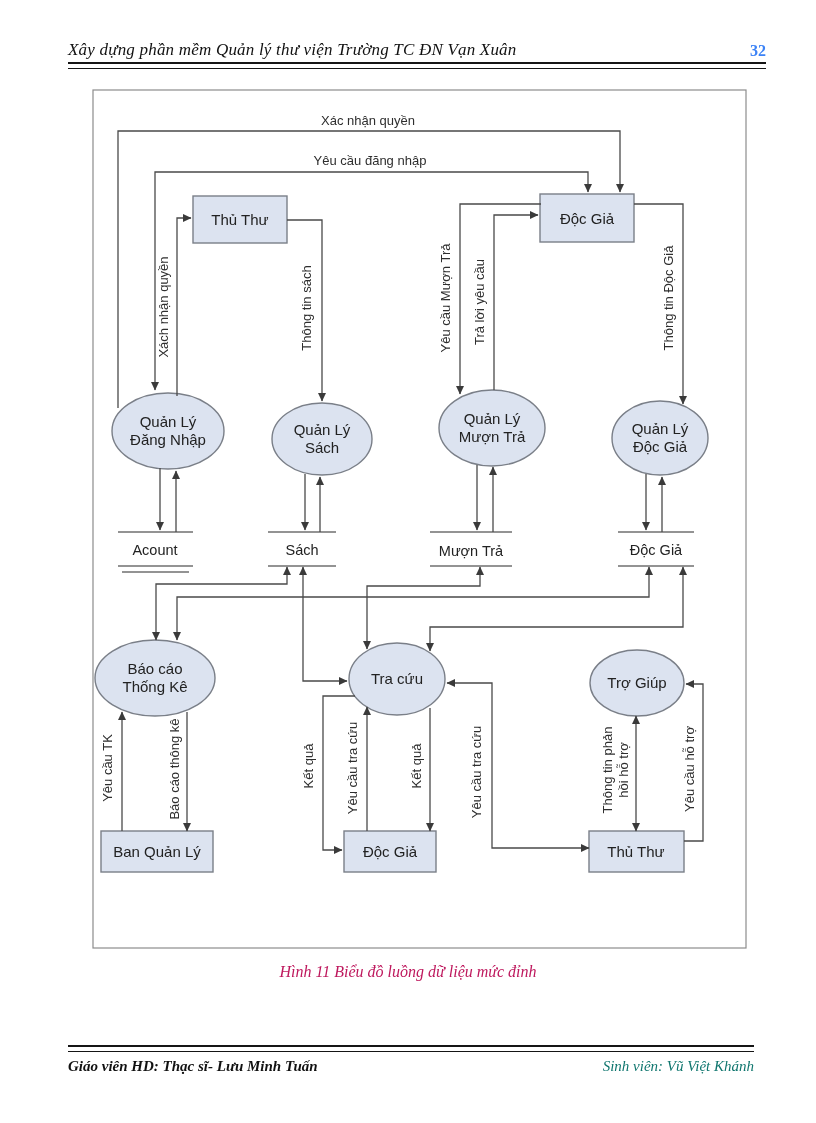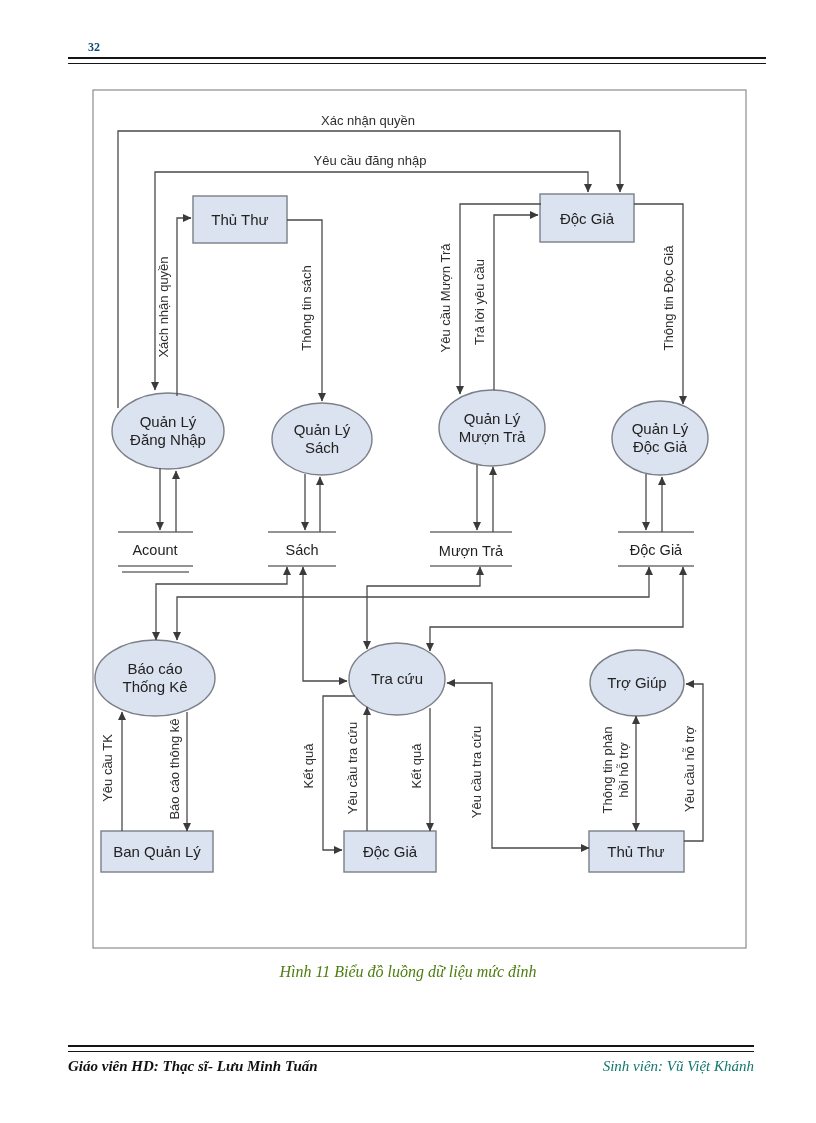--- a/index.html
+++ b/index.html
@@ -3,41 +3,42 @@
 <meta charset="utf-8">
 <style>
   html,body{margin:0;padding:0;background:#e8e8e8;}
   .page{
     position:relative;width:816px;height:1123px;margin:0 auto;background:#ffffff;
     font-family:"Liberation Serif",serif;overflow:hidden;
   }
   .header{position:absolute;left:68px;top:40px;width:698px;}
   .header-row{display:flex;justify-content:space-between;align-items:flex-end;}
   .header-title{font-style:italic;font-size:17px;color:#111;letter-spacing:.2px;}
-  .header-page{font-weight:bold;font-size:12px;color:#0c4a6e;margin-left:20px;}
+  .header-page{font-weight:bold;font-size:16px;color:#3b82f6;margin-left:20px;}
   .double-rule{height:4px;border-top:2px solid #151515;border-bottom:1px solid #151515;margin-top:2px;}
   .diagram-wrap{position:absolute;left:0;top:0;}
   .caption{position:absolute;left:0;top:963px;width:816px;text-align:center;
-    font-style:italic;font-size:16px;color:#4d7c0f;}
+    font-style:italic;font-size:16px;color:#be185d;}
   .footer{position:absolute;left:68px;top:1043px;width:686px;}
   .footer-row{display:flex;justify-content:space-between;margin-top:6px;}
   .footer-left{font-weight:bold;font-style:italic;font-size:15px;color:#111;}
   .footer-right{font-style:italic;font-size:15px;color:#0f766e;}
   svg text{font-family:"Liberation Sans",sans-serif;fill:#222;}
   text.node{font-size:15px;}
   text.store{font-size:14.5px;}
   text.flow{font-size:13px;fill:#2e2e2e;}
 </style>
 </head>
 <body>
 
 <div class="page">
 
   <div class="header">
     <div class="header-row">
+      <span class="header-title">Xây dựng phần mềm Quản lý thư viện Trường TC ĐN Vạn Xuân</span>
       <span class="header-page">32</span>
     </div>
     <div class="double-rule"></div>
   </div>
 
   <div class="diagram-wrap">
   <svg width="816" height="960" viewBox="0 0 816 960" xmlns="http://www.w3.org/2000/svg">
     <defs>
       <marker id="arrE" markerWidth="9" markerHeight="8" refX="8" refY="4" orient="auto" markerUnits="userSpaceOnUse">
         <path d="M0,0 L8.5,4 L0,8 z" fill="#3a3a3a"></path>

